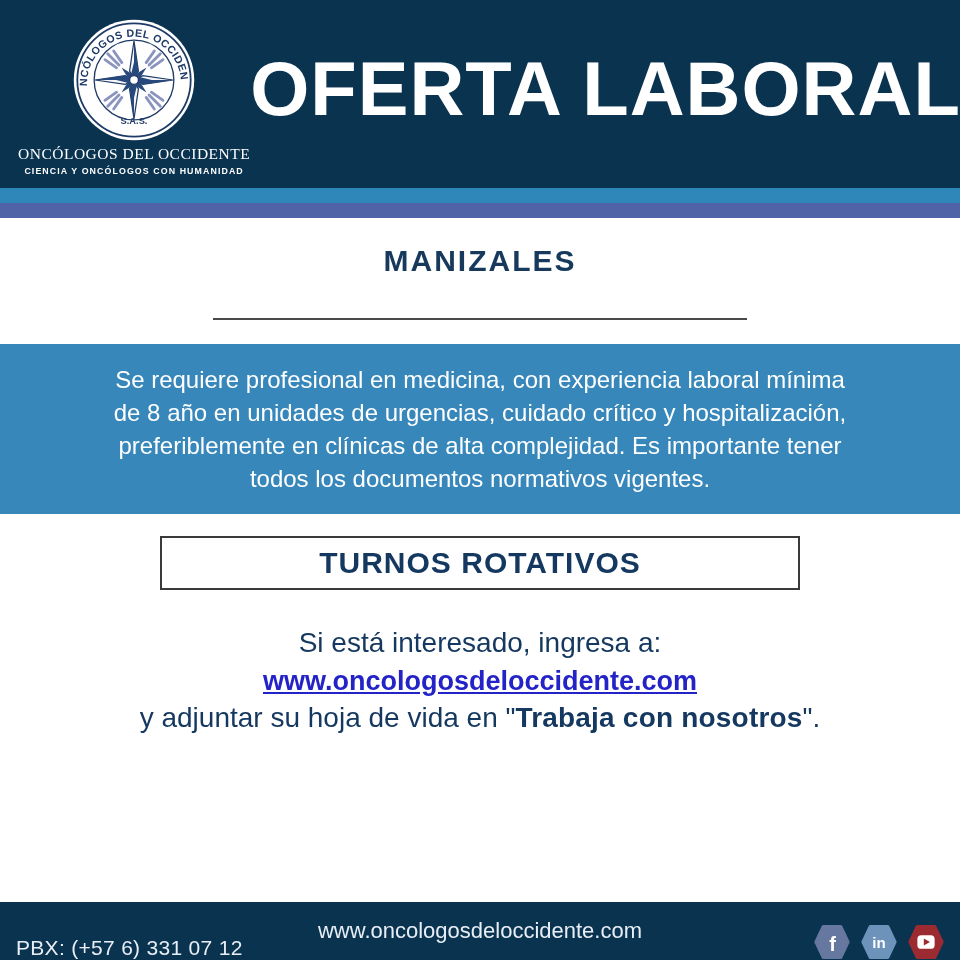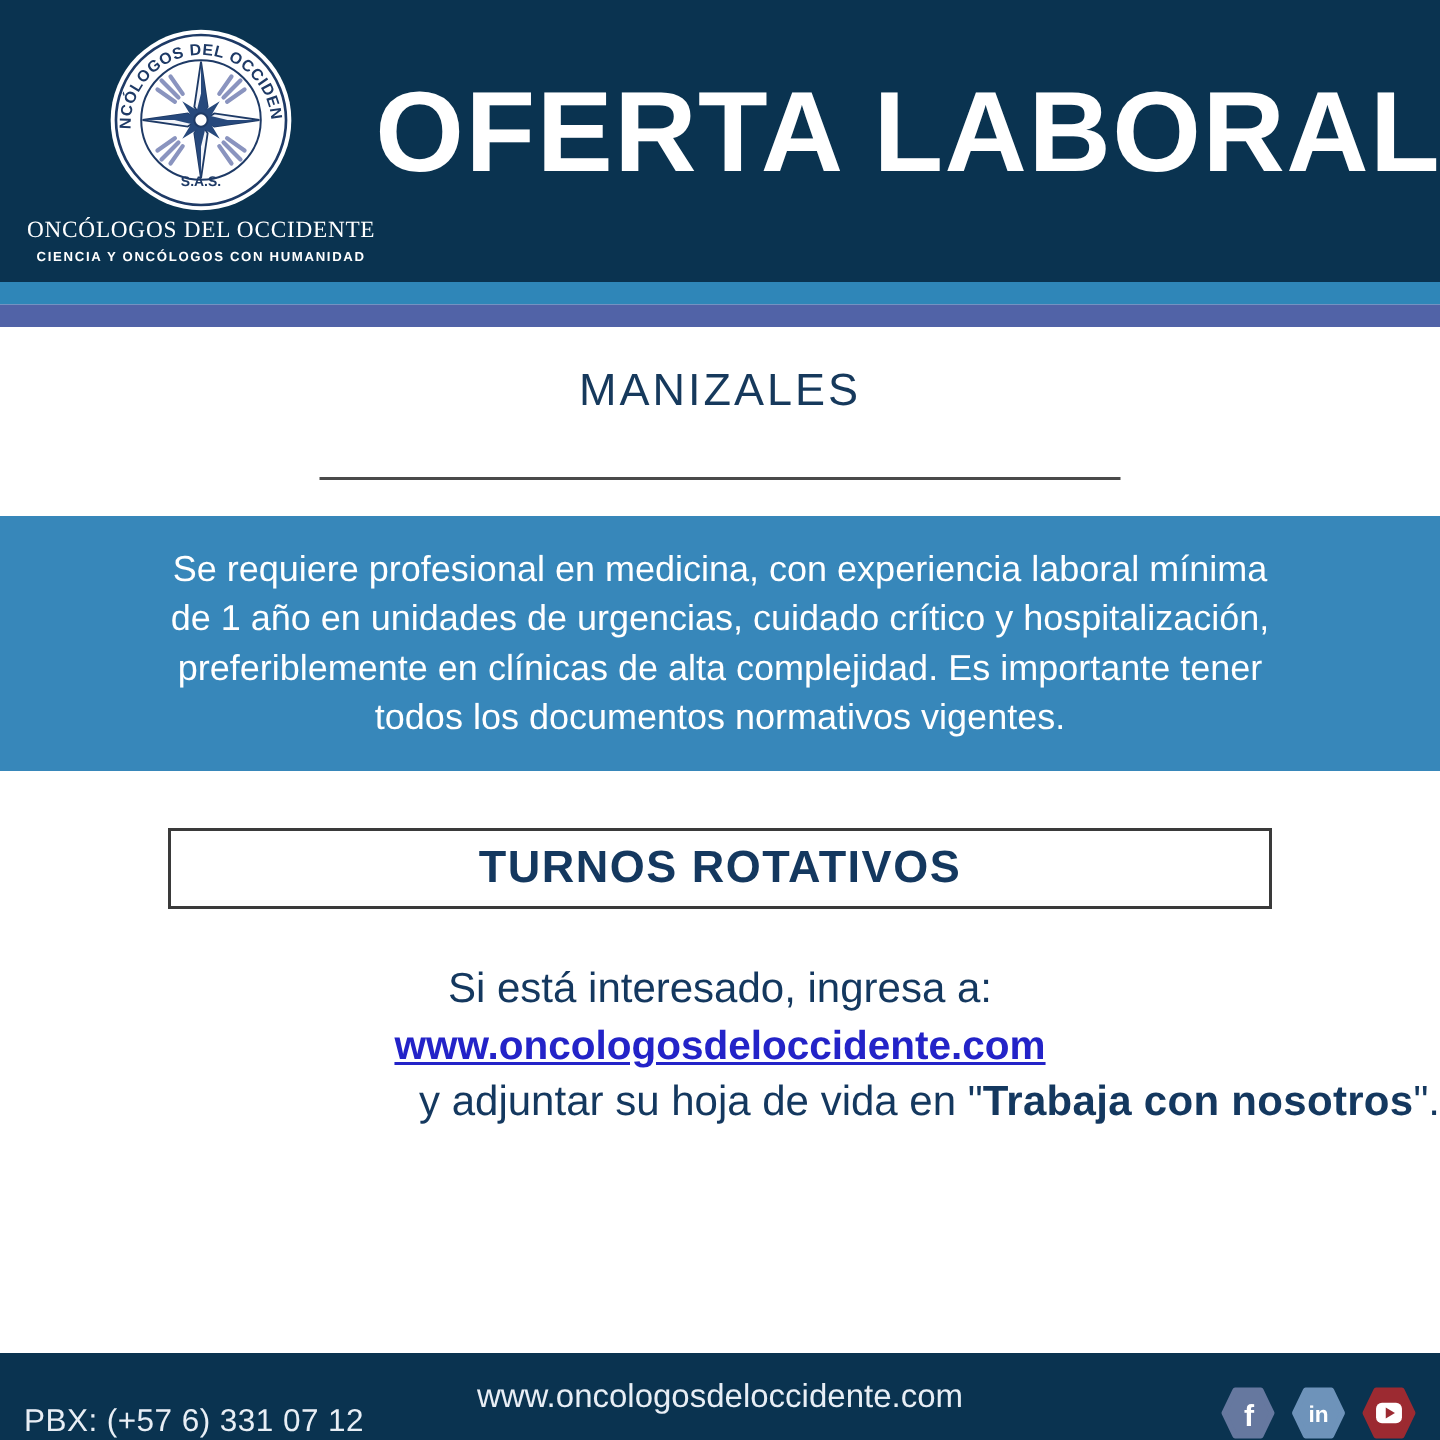--- a/index.html
+++ b/index.html
@@ -18,37 +18,37 @@
   .logo-svg { width:124px; height:124px; display:block; }
   .org-name { margin-top:3px; color:#ffffff; font-family:"Liberation Serif", serif; font-size:15.5px; letter-spacing:.5px; white-space:nowrap; }
   .org-tagline { margin-top:3px; color:#ffffff; font-size:8.8px; font-weight:bold; letter-spacing:1.1px; white-space:nowrap; }
   .header-title { flex:1; text-align:center; color:#ffffff; font-weight:bold; font-size:76px; letter-spacing:1px; padding-right:30px; margin-top:-12px; white-space:nowrap; }
 
   
   .stripe-blue   { height:15px; background:#2f86b8; }
   .stripe-purple { height:15px; background:#5163a7; }
 
   
-  .location { margin-top:26px; text-align:center; color:#16395c; font-size:30px; letter-spacing:2px; }
+  .location { margin-top:26px; text-align:center; color:#16395c; font-size:30px; letter-spacing:2px;font-weight:bold; }
   .job-title { margin-top:22px; text-align:center; color:#14385f; font-weight:bold; font-size:54px; letter-spacing:-1px; white-space:nowrap; }
   .divider { width:534px; margin:40px auto 0; border-top:2px solid #4a4a4a; }
   .req-heading { margin-top:14px; text-align:center; color:#3c85c5; font-weight:bold; font-size:28px; letter-spacing:.5px; }
 
   .band { margin-top:24px; background:#3787ba; color:#ffffff; text-align:center;
           padding:19px 20px; font-size:24px; line-height:1.38; white-space:pre-line; }
 
-  .shift-box { width:736px; margin:38px auto 0; border:2px solid #3a3a3a; background:#fff;
+  .shift-box { width:640px; margin:22px auto 0; border:2px solid #3a3a3a; background:#fff;
                text-align:center; padding:8px 0; }
   .shift-box span { color:#14385f; font-weight:bold; font-size:30px; letter-spacing:1px; }
 
   .cta { margin-top:36px; text-align:center; color:#14385f; }
   .cta-line1 { font-size:28px; line-height:34px; }
   .cta-link { display:inline-block; margin-top:4px; font-size:27px; line-height:34px; font-weight:bold;
               color:#2323c8; text-decoration:underline; cursor:pointer; }
-  .cta-line3 { font-size:28px; line-height:36px; margin-top:2px;text-align:right; }
+  .cta-line3 { font-size:28px; line-height:36px; margin-top:2px; }
   .cta-line3 b { letter-spacing:.2px; }
 
   
   .footer { position:absolute; left:0; bottom:0; width:960px; height:58px; background:#0a3350; }
   .footer-site { position:absolute; inset:0; display:flex; align-items:center; justify-content:center;
                  color:#e8eef5; font-size:22px; }
   .footer-inner { position:absolute; inset:0; display:flex; align-items:flex-end; justify-content:space-between;
                   padding:0 16px; }
   .footer-pbx { color:#e8eef5; font-size:21px; letter-spacing:.3px; position:relative; z-index:1; }
   .social { display:flex; gap:11px; position:relative; z-index:1; }
@@ -117,21 +117,21 @@
   </div>
 
   <div class="stripe-blue"></div>
   <div class="stripe-purple"></div>
 
   <div class="location">MANIZALES</div>
 
   <div class="divider"></div>
 
   <div class="band">Se requiere profesional en medicina, con experiencia laboral mínima
-de 1 año en unidades de urgencias, cuidado crítico y hospitalización,
+de 8 año en unidades de urgencias, cuidado crítico y hospitalización,
 preferiblemente en clínicas de alta complejidad. Es importante tener
 todos los documentos normativos vigentes.</div>
 
   <div class="shift-box">
     <span>TURNOS ROTATIVOS</span>
   </div>
 
   <div class="cta">
     <div class="cta-line1">Si está interesado, ingresa a:</div>
     <span class="cta-link">www.oncologosdeloccidente.com</span>

